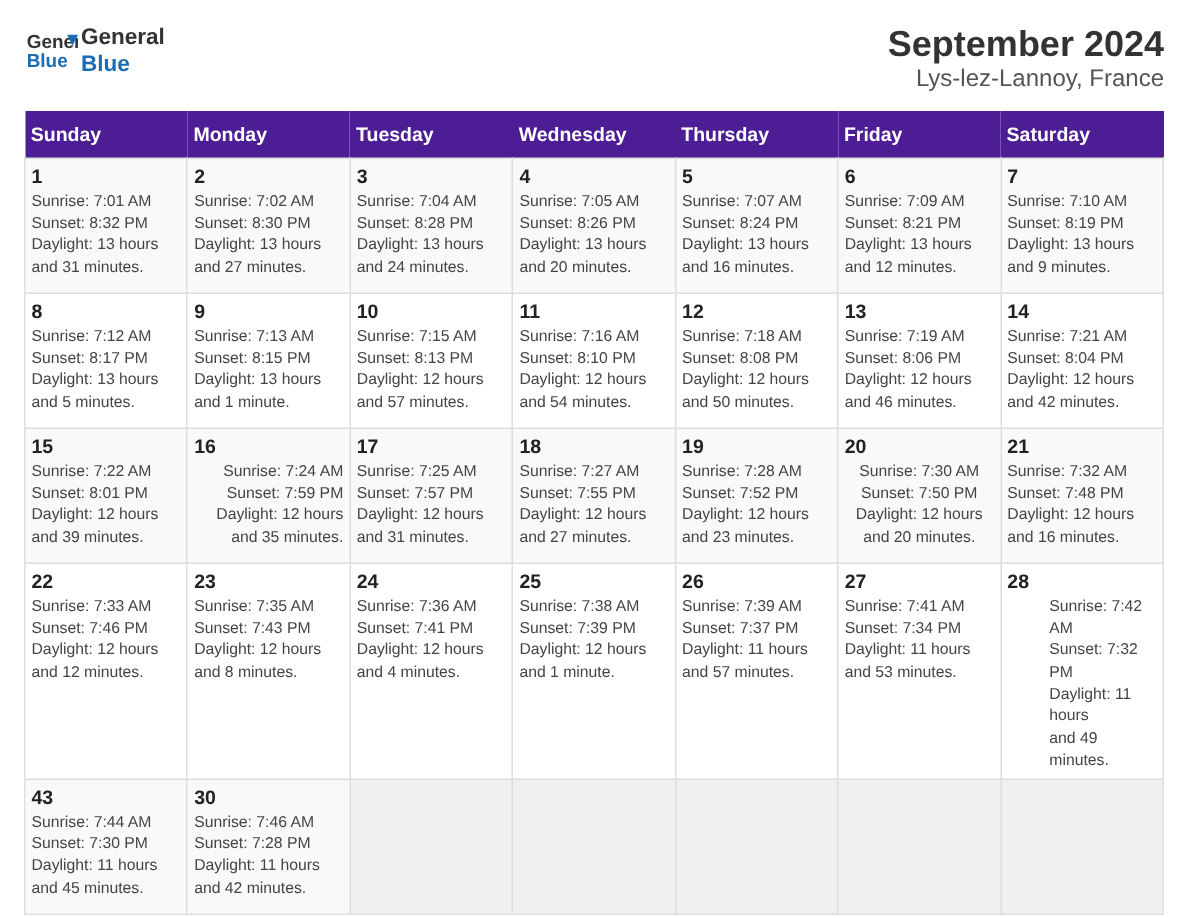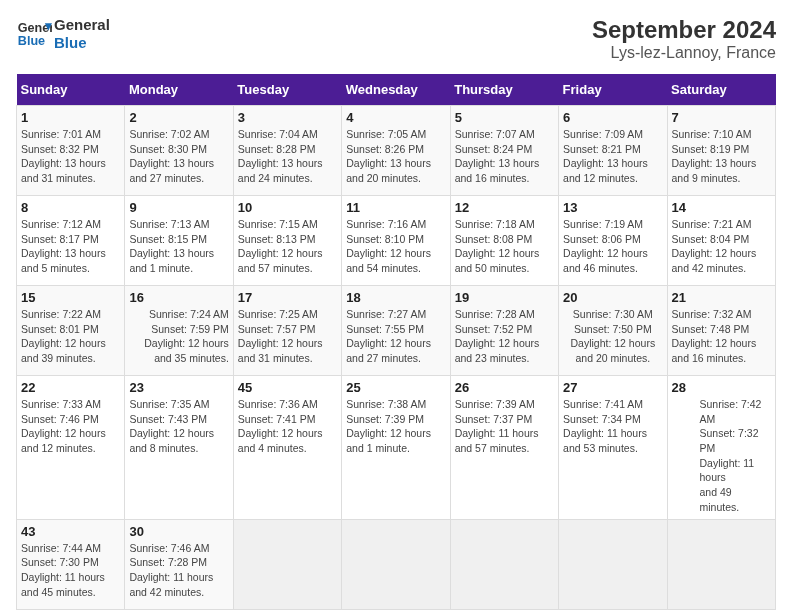--- a/index.html
+++ b/index.html
@@ -276,21 +276,21 @@
 and 12 minutes.</div>
         </td>
         <td>
           <span class="day-num">23</span>
           <div class="day-info" style="white-space: pre-line;">Sunrise: 7:35 AM
 Sunset: 7:43 PM
 Daylight: 12 hours
 and 8 minutes.</div>
         </td>
         <td>
-          <span class="day-num">45</span>
+          <span class="day-num">24</span>
           <div class="day-info" style="white-space: pre-line;">Sunrise: 7:36 AM
 Sunset: 7:41 PM
 Daylight: 12 hours
 and 4 minutes.</div>
         </td>
         <td>
           <span class="day-num">25</span>
           <div class="day-info" style="white-space: pre-line;">Sunrise: 7:38 AM
 Sunset: 7:39 PM
 Daylight: 12 hours

